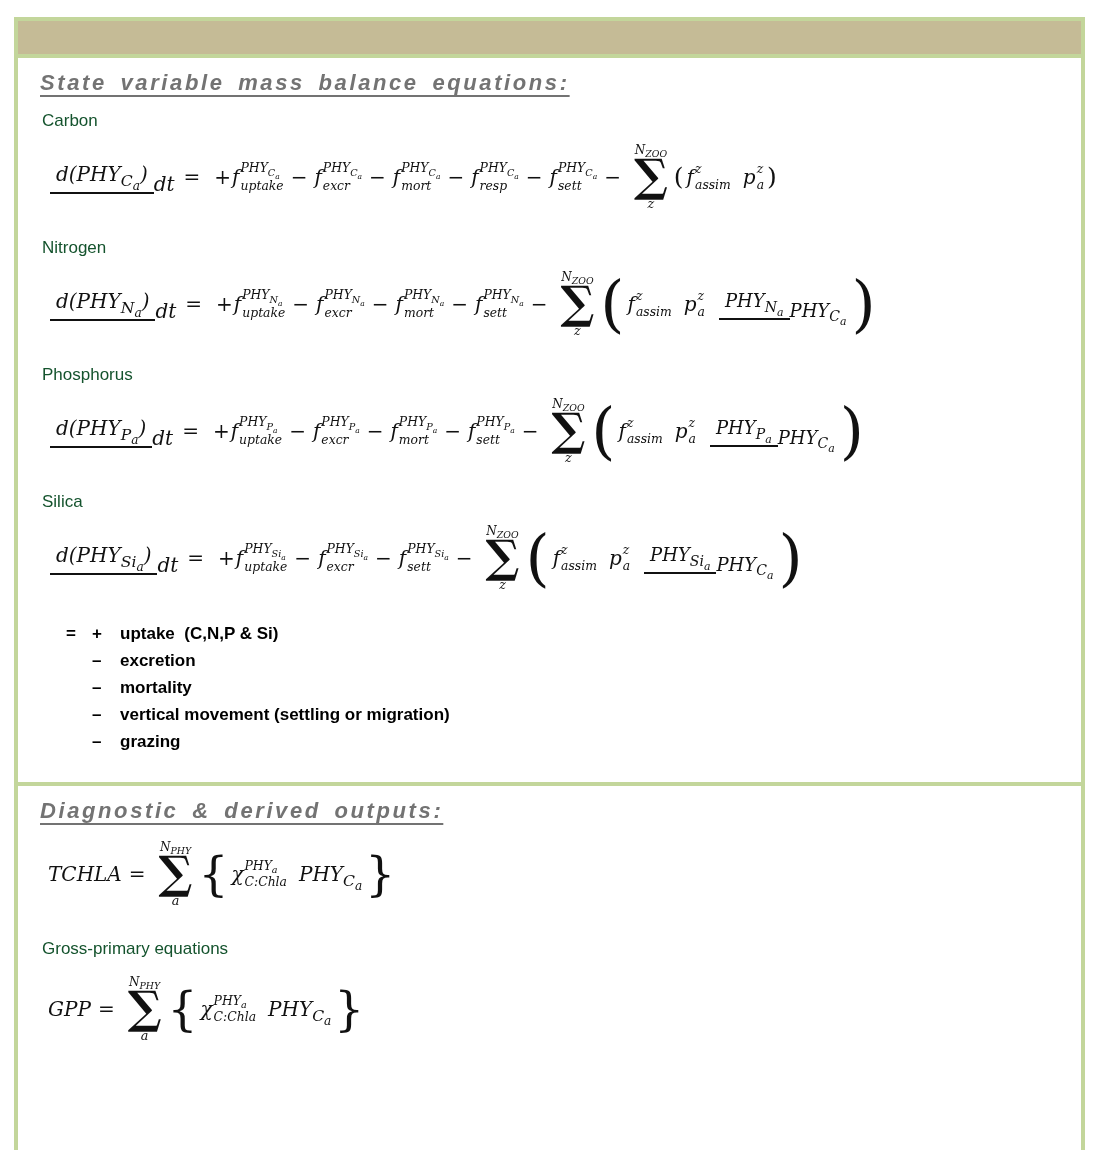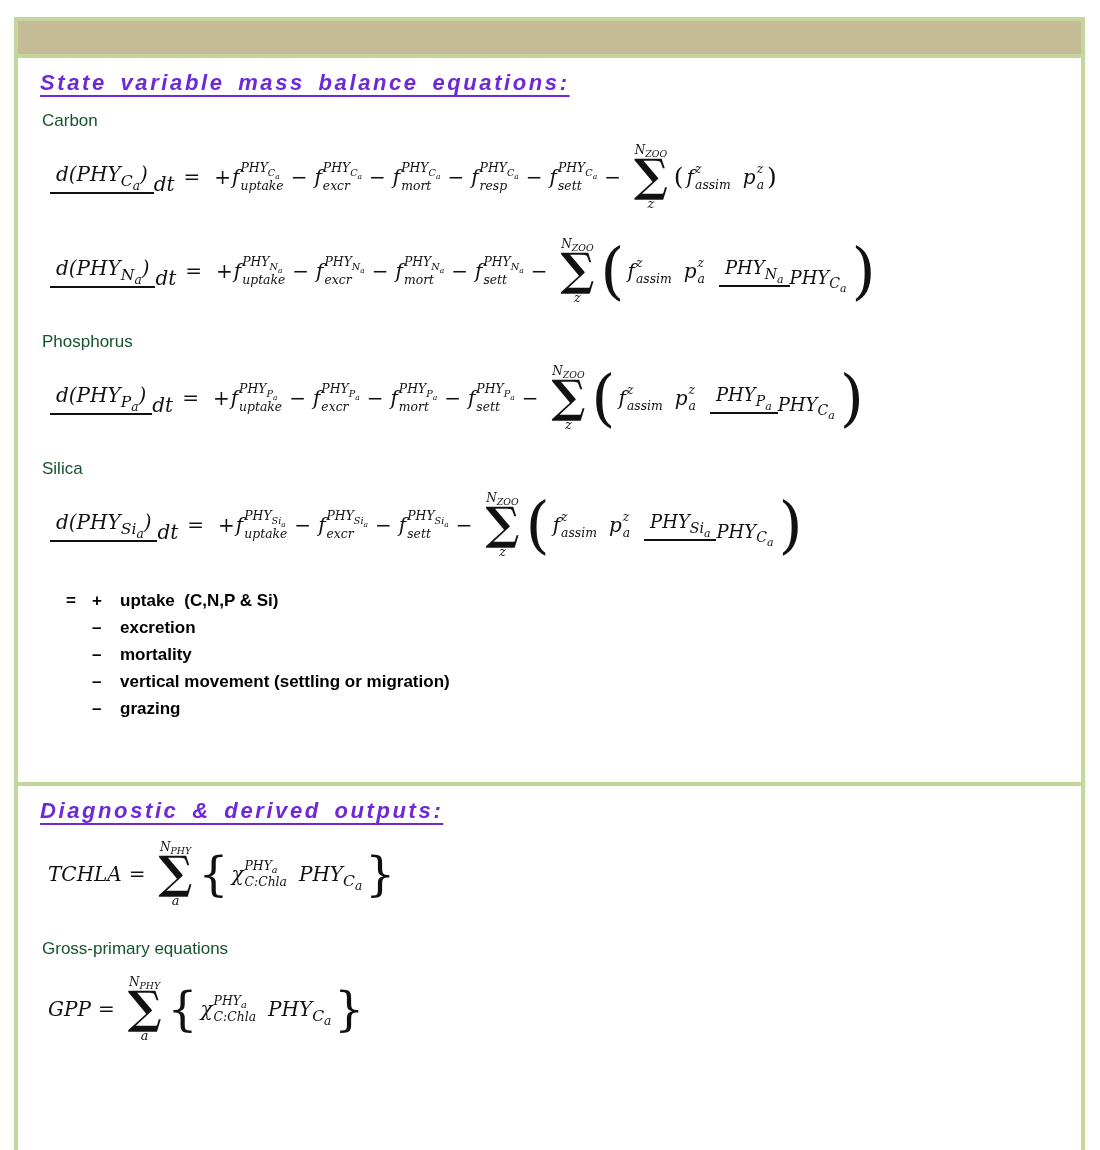--- a/index.html
+++ b/index.html
@@ -27,21 +27,21 @@
   .sec2{height:365px;}
   .sec-heading{
     margin:6px 0 0 0;
     font-family:"Liberation Sans",sans-serif;
     font-size:22px;font-weight:bold;font-style:italic;
     letter-spacing:2.6px;word-spacing:5px;
     text-decoration:underline;
     text-underline-offset:5px;
     -webkit-text-decoration-thickness:1.5px;
     text-decoration-thickness:1.5px;
-    color:#6d28d9;
+    color:#737373;
   }
   .var-label{
     font-family:"Liberation Sans",sans-serif;
     font-size:17px;color:#14532d;
     margin:15px 0 0 2px;
   }
   .equation-wrap{
     margin:0 0 2px 8px;
     min-height:92px;
     display:flex;align-items:center;
@@ -176,20 +176,21 @@
                   <span class="m-ssub">a</span>
                 </span>
               </span>
             </span>
             <span class="m-paren" style="font-size: 1.25em;">)</span>
           </span>
         </div>
     </div>
 
     <div>
+      <div class="var-label">Nitrogen</div>
       <div class="equation-wrap m-eq">
           <span class="m-frac">
             <span class="m-num">d(PHY<sub>N<sub>a</sub></sub>)</span>
             <span class="m-den">dt</span>
           </span>
           <span class="m-op">=</span>
           <span class="m-sign">+</span>
           <span class="m-fterm">
             <span class="m-base">f</span>
             <span class="m-ss">

